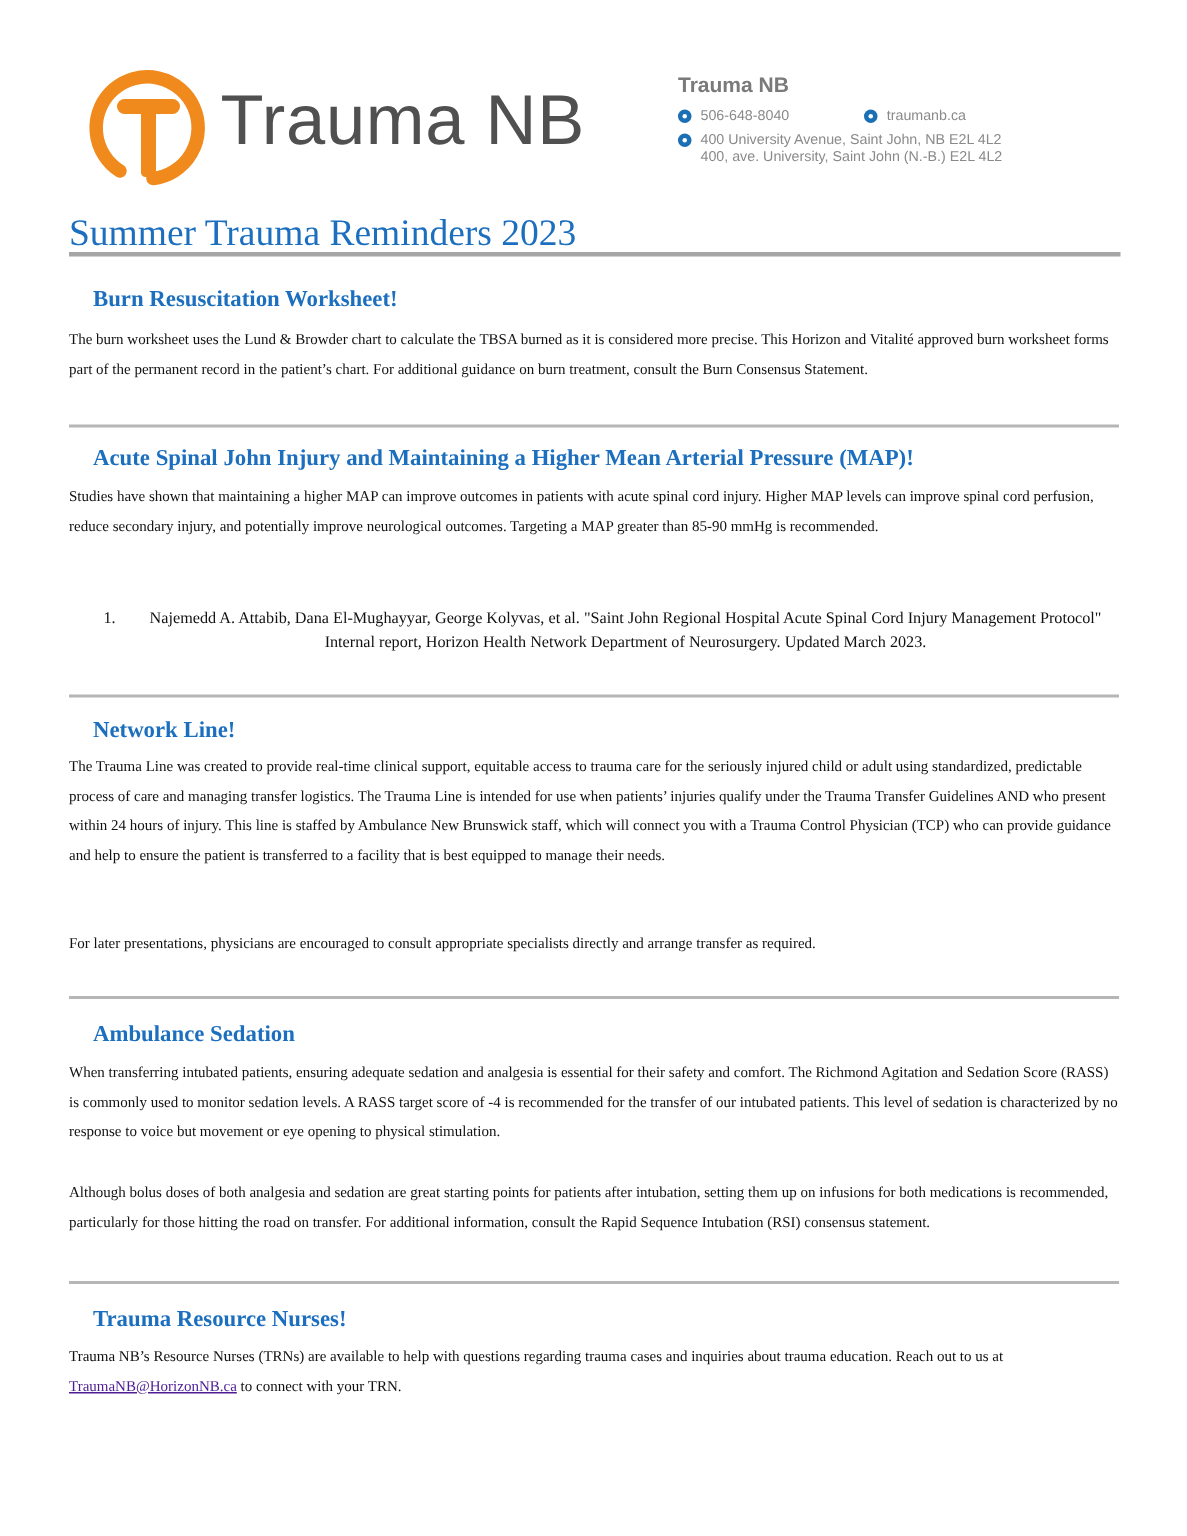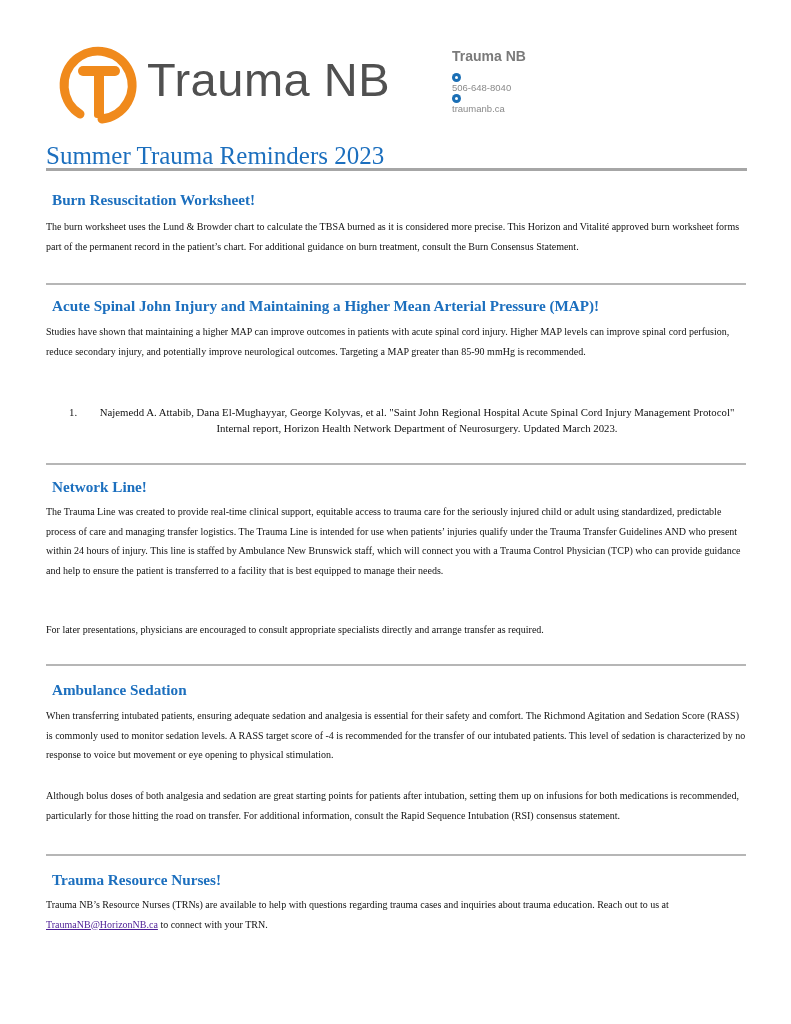--- a/index.html
+++ b/index.html
@@ -5,31 +5,31 @@
   html, body { margin: 0; padding: 0; background: #ffffff; }
   body { width: 791px; height: 1024px; position: relative; overflow: hidden;
          font-family: "Liberation Serif", "DejaVu Serif", serif; color: #111; }
 
   
   .logo { position: absolute; left: 58px; top: 44px; width: 82px; height: 82px; }
   .brand { position: absolute; left: 147px; top: 56px; font-family: "Liberation Sans", "DejaVu Sans", sans-serif;
            font-size: 47px; color: #505050; letter-spacing: 0.5px; line-height: 1; }
   .contact { position: absolute; left: 452px; top: 48px; font-family: "Liberation Sans", "DejaVu Sans", sans-serif; color: #8a8a8a; }
   .contact .org { font-size: 14px; font-weight: bold; color: #7a7a7a; margin-bottom: 8px; margin-left: 0px; }
-  .contact .row { font-size: 9.5px; line-height: 11px; display: flex; align-items: flex-start; flex-direction: column; }
+  .contact .row { font-size: 9.5px; line-height: 11px; display: flex; align-items: flex-start; }
   .contact .dot { width: 9px; height: 9px; border-radius: 50%; background: #1b6fb5; display: inline-block; margin-right: 6px; margin-top: 1px; flex: 0 0 auto; position: relative; }
   .contact .dot::after { content: ""; position: absolute; left: 3px; top: 3px; width: 3px; height: 3px; border-radius: 50%; background: #fff; }
   .contact .row1 { margin-bottom: 5px; }
   .contact .gap { display: inline-block; width: 50px; }
 
   
   .title { position: absolute; left: 46px; top: 143px; font-size: 25px; font-weight: normal; color: #1c6fbe; line-height: 1; }
   .title-rule { position: absolute; left: 46px; top: 168px; width: 701px; height: 3px; background: #a6a6a6; }
 
-  .h2 { position: absolute; left: 52px; font-size: 15.2px; font-weight: bold; color: #1c6fbe; line-height: 1; white-space: nowrap; }
+  .h2 { position: absolute; left: 62px; font-size: 15.2px; font-weight: bold; color: #1c6fbe; line-height: 1; white-space: nowrap; }
   .p { position: absolute; left: 46px; width: 700px; font-size: 10px; line-height: 19.5px; color: #111; }
   .rule { position: absolute; left: 46px; width: 700px; height: 2px; background: #b6b6b6; }
   .ref { position: absolute; left: 69px; width: 670px; font-size: 10.8px; line-height: 15.5px; color: #111; }
   .ref .num { position: absolute; left: 0; }
   .ref .txt { display: block; margin-left: 26px; text-align: center; }
   a.email { color: #4c1d95; text-decoration: underline; }
   b { font-weight: normal; }
 </style>
 </head>
 <body>
@@ -42,20 +42,27 @@
 <div class="brand">Trauma NB</div>
 
 <div class="contact">
   <div class="org">Trauma NB</div>
   <div class="row row1">
     <span class="dot"></span>
     <span>506-648-8040</span>
     <span class="gap"></span>
     <span class="dot"></span>
     <span>traumanb.ca</span>
+  </div>
+  <div class="row">
+    <span class="dot"></span>
+    <span>
+      <span style="display:block">400 University Avenue, Saint John, NB  E2L 4L2</span>
+      <span style="display:block">400, ave. University, Saint John (N.-B.) E2L 4L2</span>
+    </span>
   </div>
 </div>
 
 <div class="title">Summer Trauma Reminders 2023</div>
 <div class="title-rule"></div>
 
 <div class="h2" style="top:192px">Burn Resuscitation Worksheet!</div>
 <div class="p" style="top:217px">The burn worksheet uses the Lund &amp; Browder chart to calculate the TBSA burned as it is considered more precise. This Horizon and Vitalité approved burn worksheet forms part of the permanent record in the patient’s chart. For additional guidance on burn treatment, consult the Burn Consensus Statement.</div>
 <div class="rule" style="top:283px"></div>
 

